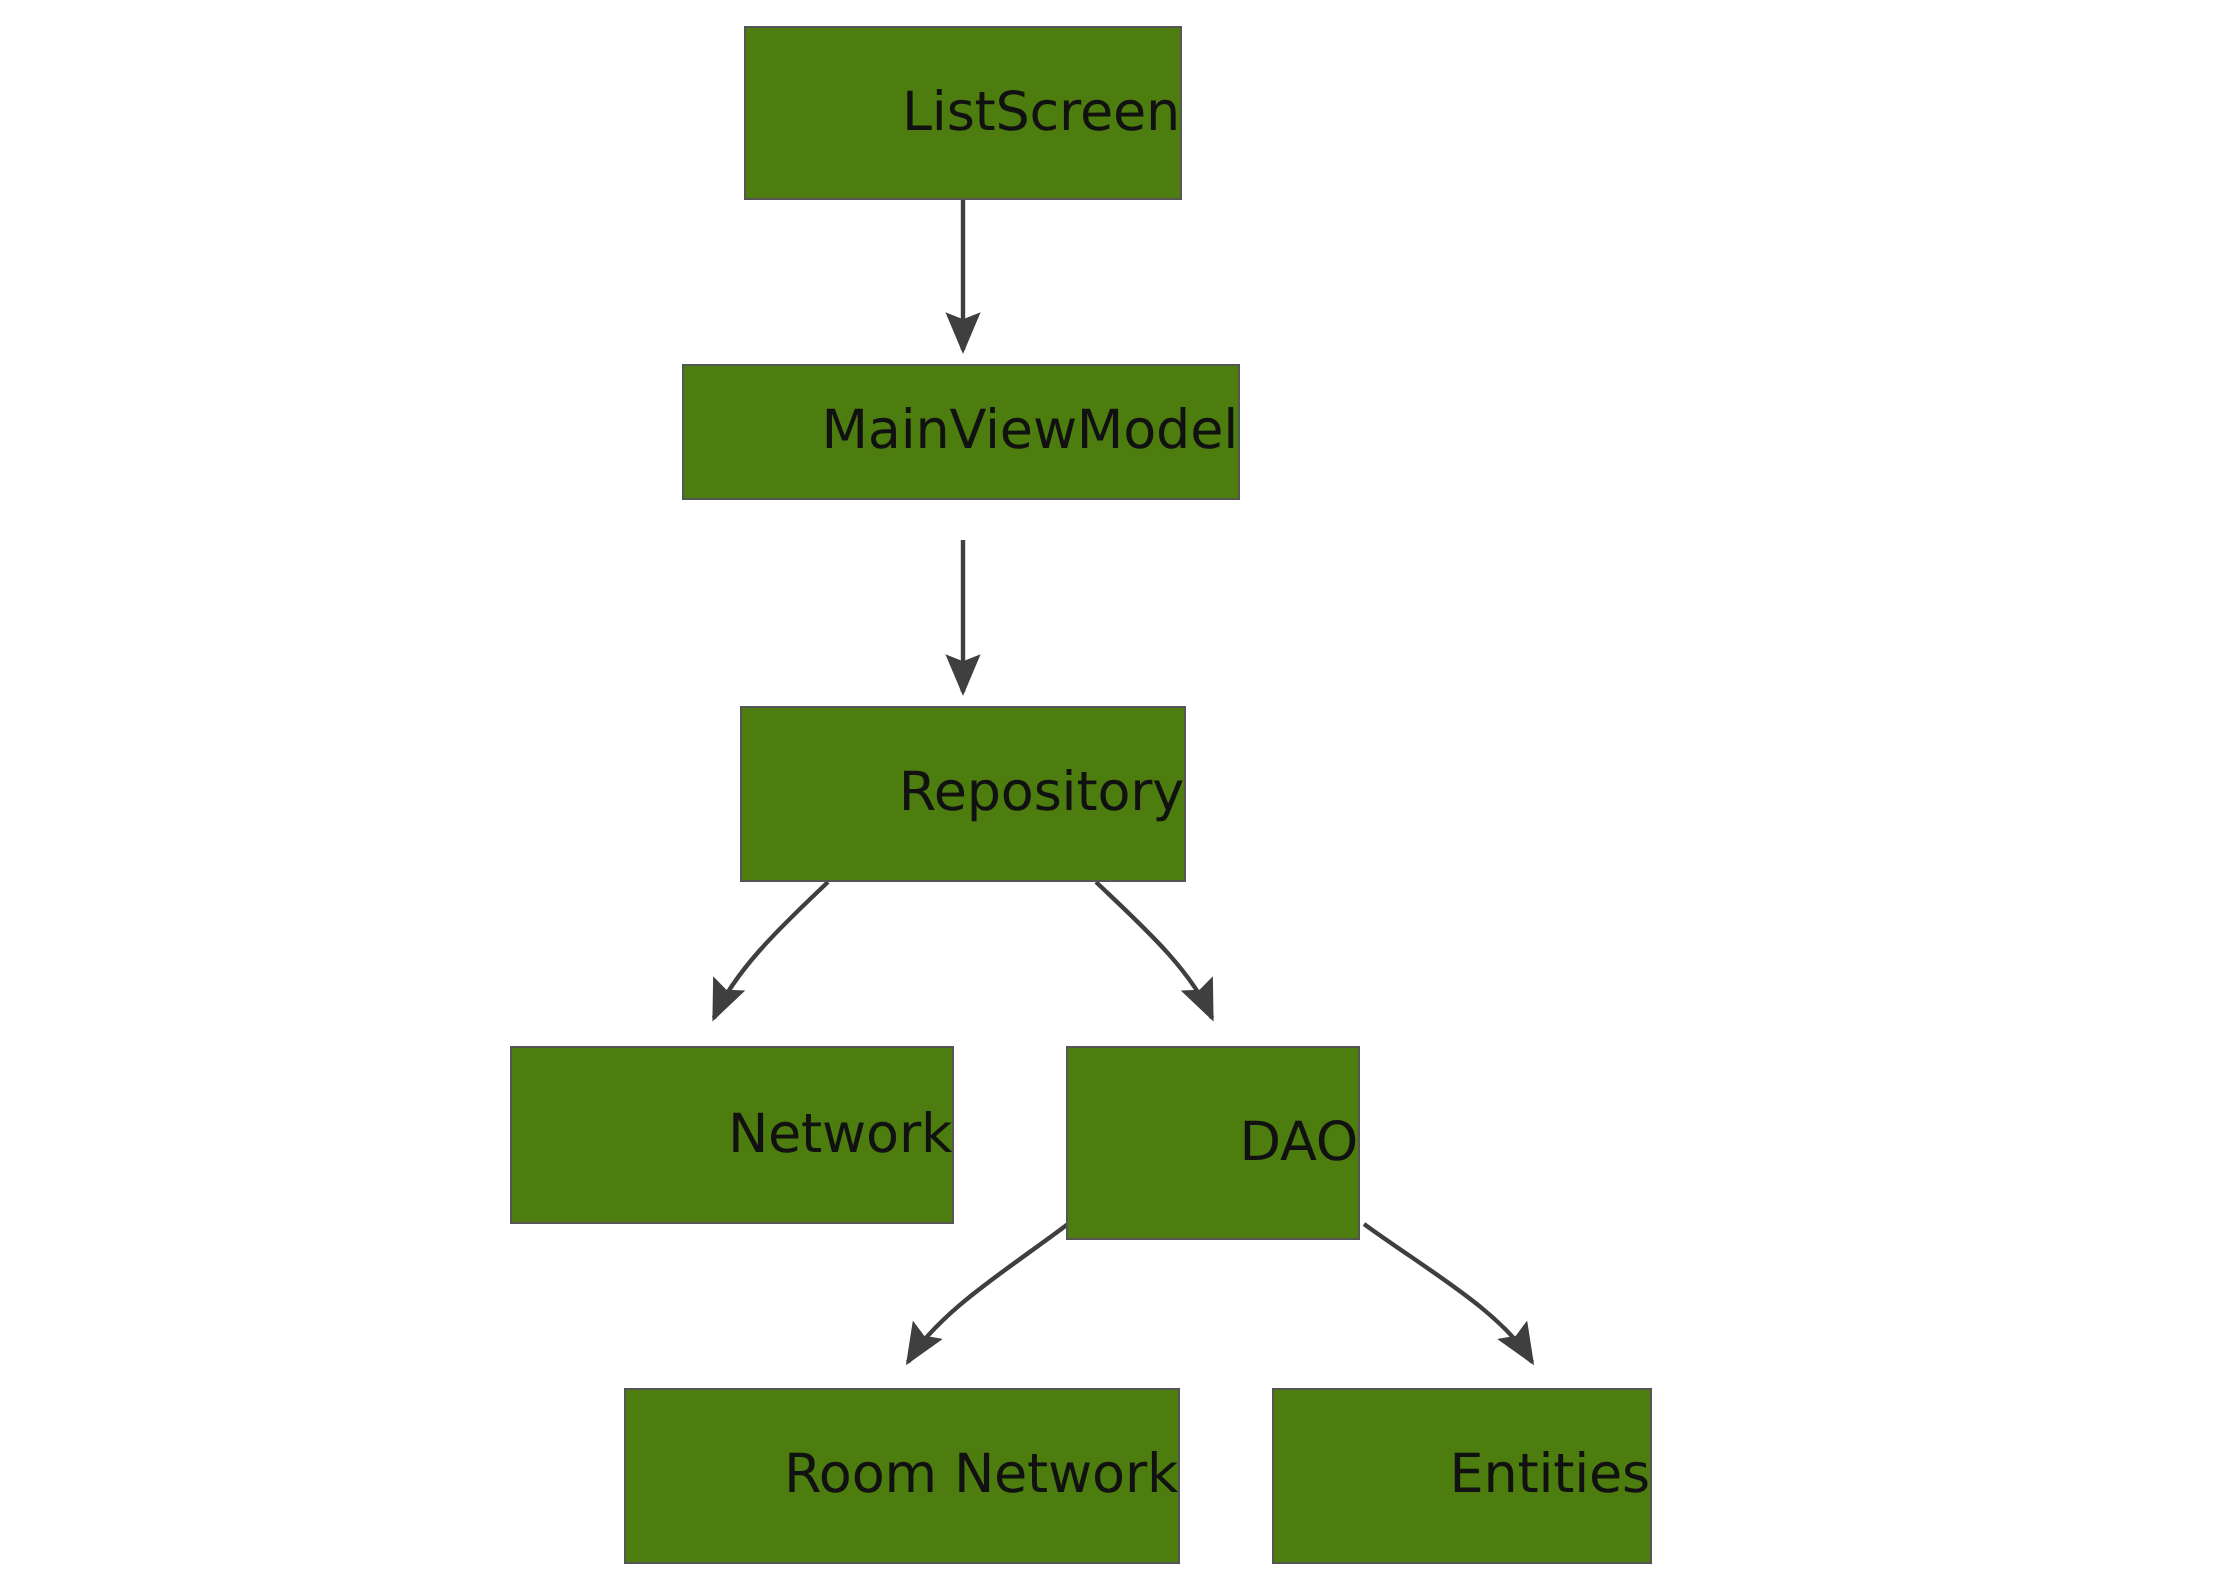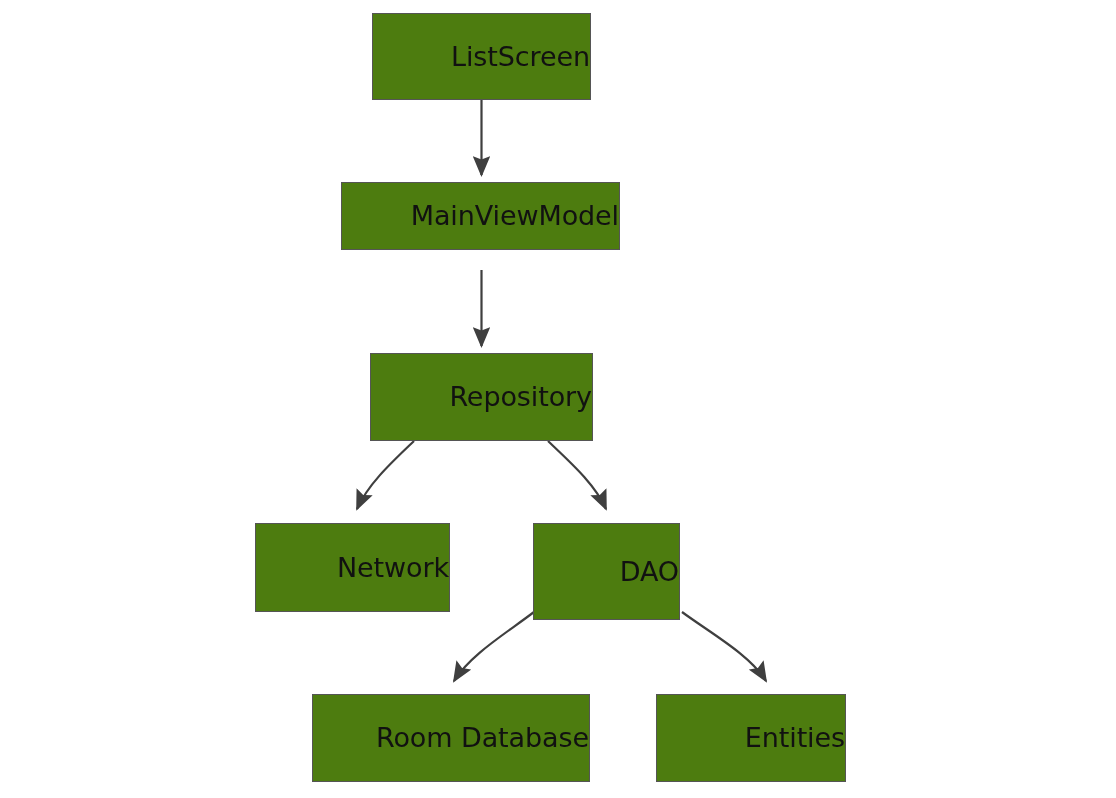--- a/index.html
+++ b/index.html
@@ -77,29 +77,29 @@
   </div>
 
   <div class="node" style="left:341px; top:182px; width:279px; height:68px;">
     <span class="node-label">MainViewModel</span>
   </div>
 
   <div class="node" style="left:370px; top:353px; width:223px; height:88px;">
     <span class="node-label">Repository</span>
   </div>
 
-  <div class="node" style="left:255px; top:523px; width:195px; height:89px;">
+  <div class="node" style="left:255px; top:523px; width:222px; height:89px;">
     <span class="node-label">Network</span>
   </div>
 
   <div class="node" style="left:533px; top:523px; width:147px; height:97px;">
     <span class="node-label">DAO</span>
   </div>
 
   <div class="node" style="left:312px; top:694px; width:278px; height:88px;">
-    <span class="node-label">Room Database</span>
+    <span class="node-label">Room Network</span>
   </div>
 
-  <div class="node" style="left:656px; top:694px; width:190px; height:88px;padding-left:36px;">
+  <div class="node" style="left:636px; top:694px; width:190px; height:88px;padding-left:36px;">
     <span class="node-label">Entities</span>
   </div>
 
 </div>
 
 </body></html>

